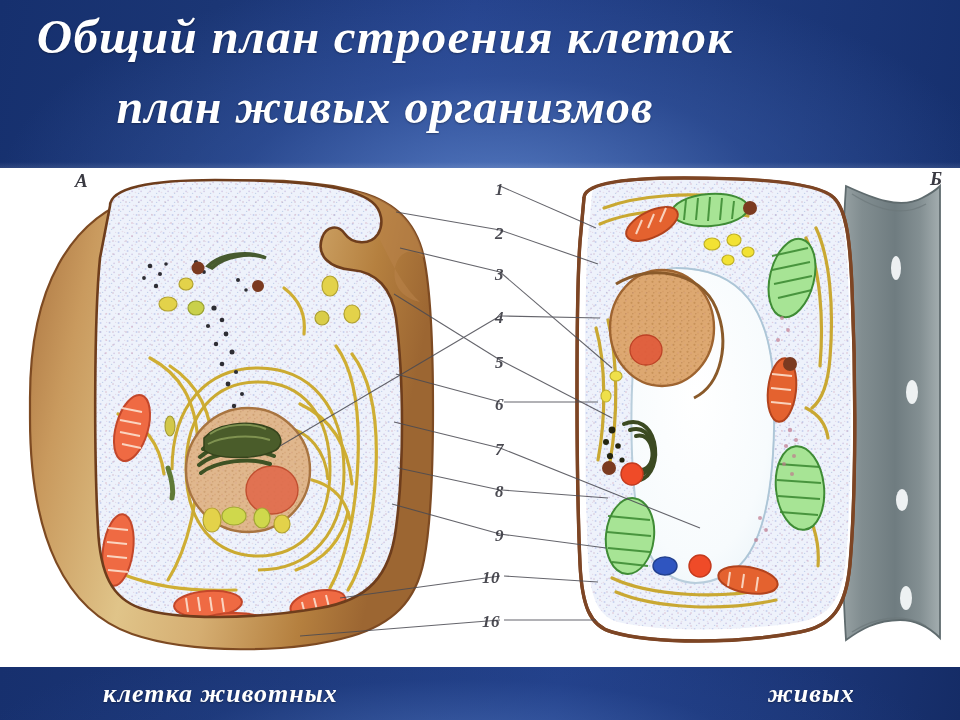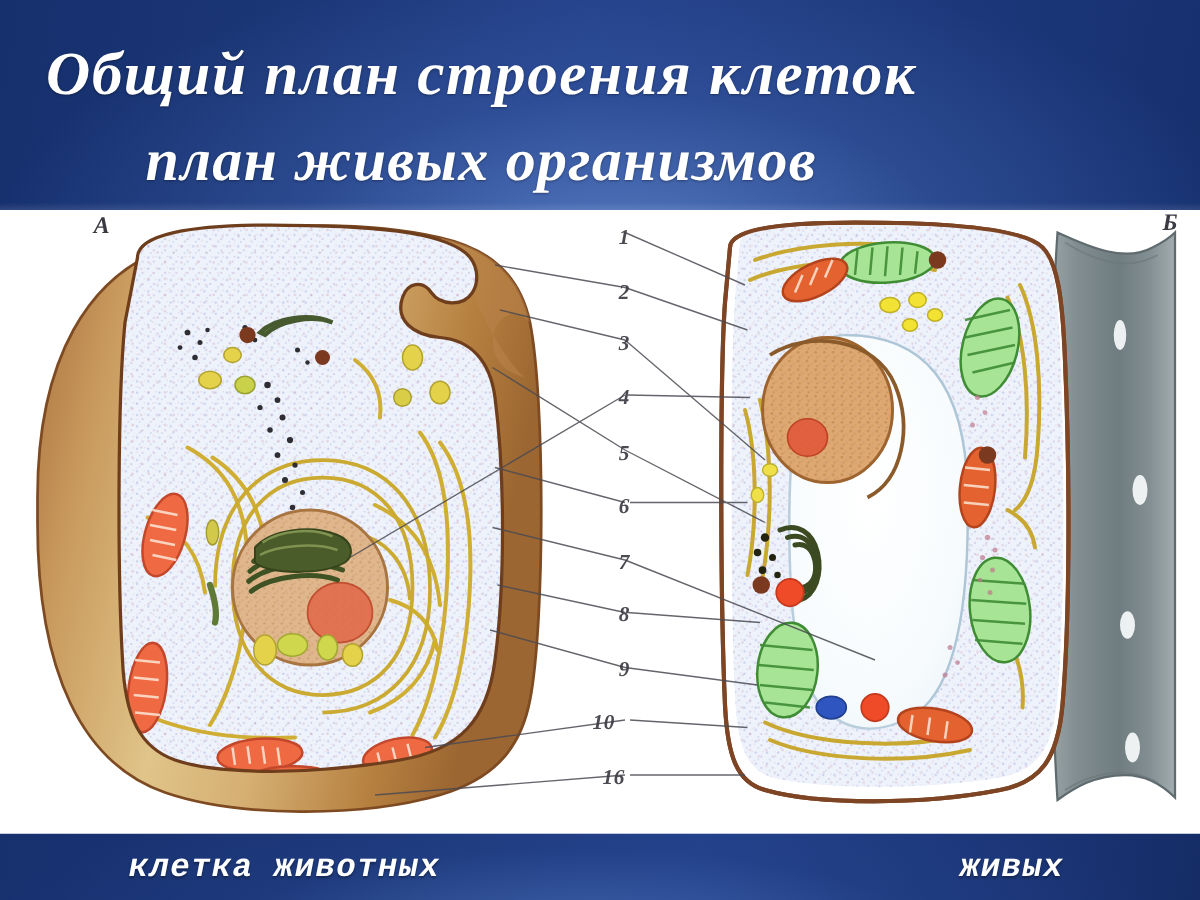--- a/index.html
+++ b/index.html
@@ -27,21 +27,21 @@
           rgba(23,45,110,0.0) 72%),
       linear-gradient(100deg, #16306e 0%, #1b3675 22%, #23408a 48%, #1e3a7d 72%, #16306e 100%);
     overflow: hidden;
   }
   #header-band::after {
     content: "";
     position: absolute; left: 0; right: 0; bottom: 0; height: 6px;
     background: linear-gradient(180deg, rgba(255,255,255,0.0), rgba(255,255,255,0.10));
   }
   #title-block {
-    position: absolute; left: 0; top: 24px;
+    position: absolute; left: 0; top: 2px;
     width: 770px;
     text-align: center;
     z-index: 3;
   }
   .title-line {
     color: #ffffff;
     font-family: "Liberation Serif", serif;
     font-style: italic;
     font-weight: 700;
     font-size: 49px;
@@ -94,21 +94,21 @@
     background:
       radial-gradient(ellipse 620px 150px at 48% 150%,
           rgba(86,124,196,0.55) 0%,
           rgba(40,72,145,0.25) 45%,
           rgba(20,40,100,0.0) 78%),
       linear-gradient(100deg, #17306e 0%, #1c3778 30%, #22408a 58%, #1b3576 85%, #152c66 100%);
   }
   .footer-caption {
     position: absolute;
     color: #ffffff;
-    font-family: Liberation Mono, monospace;
+    font-family: Liberation Serif, serif;
     font-style: italic;
     font-weight: 700;
     font-size: 26px;
     letter-spacing: 1px;
     white-space: nowrap;
     text-shadow: 0 1px 2px rgba(0,0,0,0.35);
   }
   #caption-left  { left: 103px; top: 12px; }
   #caption-right { left: 768px; top: 12px; }
 </style>
@@ -580,21 +580,21 @@
 
     <div class="callout-num" style="left:470px; top:12px;">1</div>
     <div class="callout-num" style="left:470px; top:56px;">2</div>
     <div class="callout-num" style="left:470px; top:97px;">3</div>
     <div class="callout-num" style="left:470px; top:140px;">4</div>
     <div class="callout-num" style="left:470px; top:185px;">5</div>
     <div class="callout-num" style="left:470px; top:227px;">6</div>
     <div class="callout-num" style="left:470px; top:272px;">7</div>
     <div class="callout-num" style="left:470px; top:314px;">8</div>
     <div class="callout-num" style="left:470px; top:358px;">9</div>
-    <div class="callout-num" style="left:466px; top:400px;text-align:center;">10</div>
+    <div class="callout-num" style="left:466px; top:400px;">10</div>
     <div class="callout-num" style="left:466px; top:444px;">16</div>
   </div>
 
   <div id="footer-band">
     <div class="footer-caption" id="caption-left">клетка животных</div>
     <div class="footer-caption" id="caption-right">живых</div>
   </div>
 
 </div>
 

